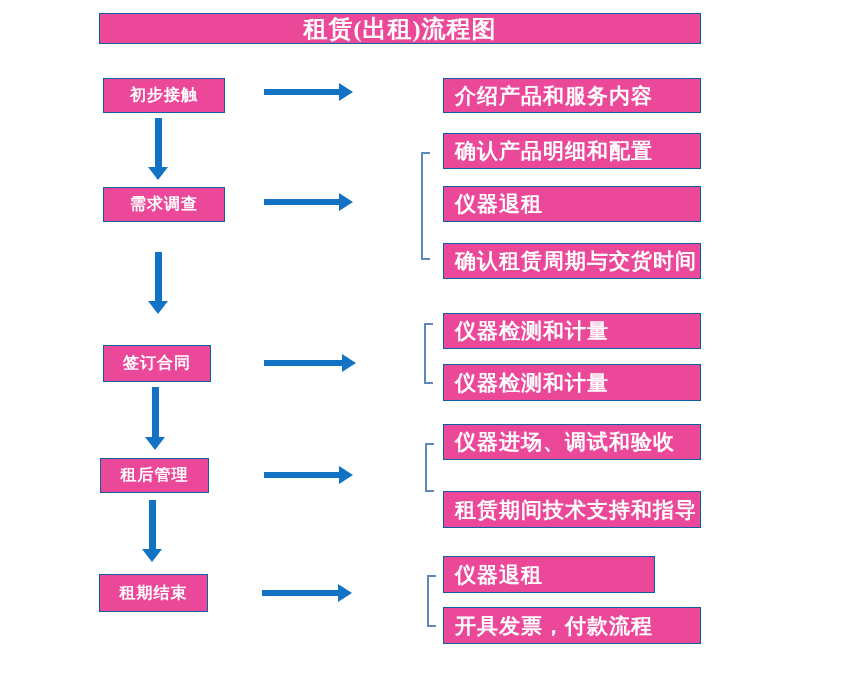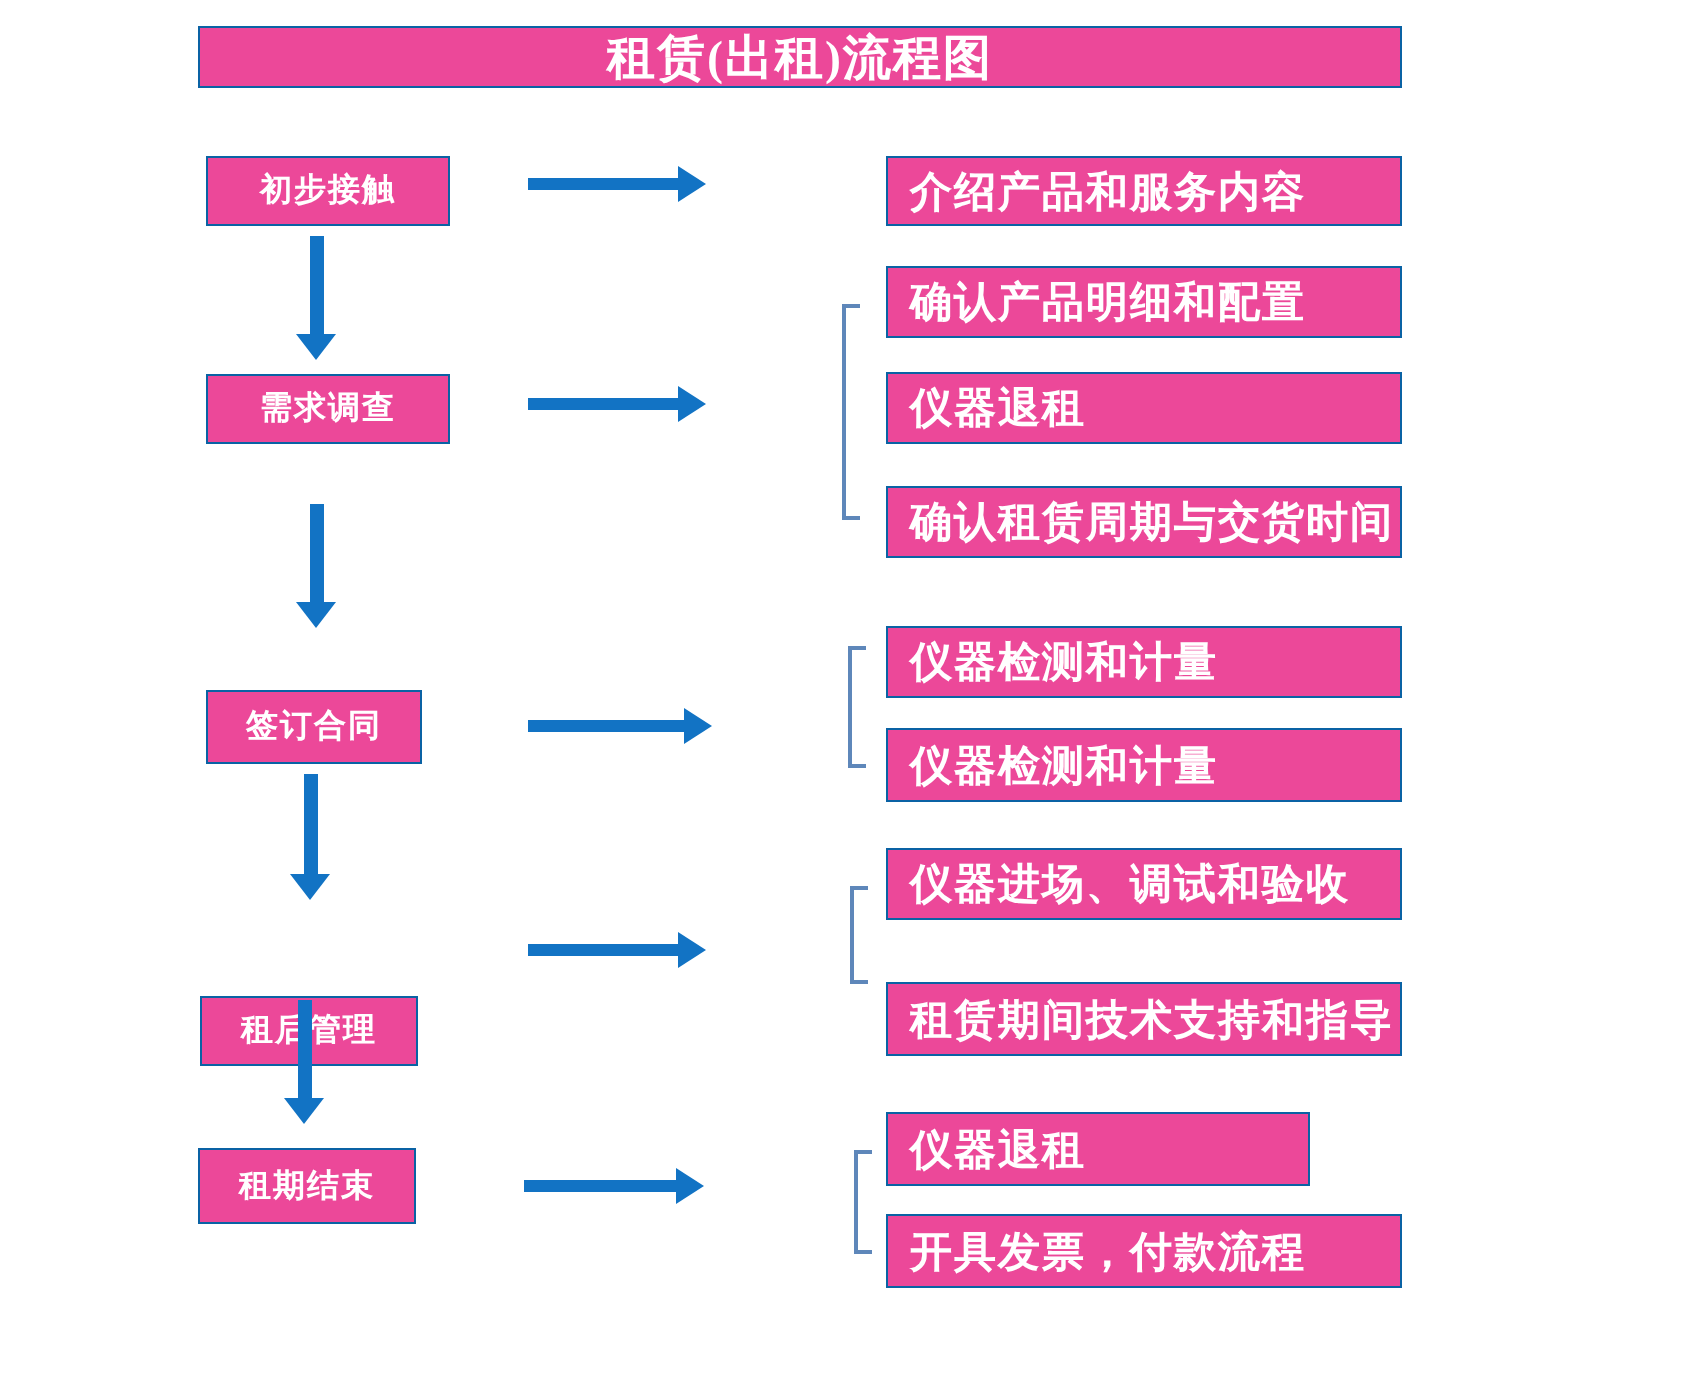--- a/index.html
+++ b/index.html
@@ -75,21 +75,21 @@
 </head>
 <body>
 
 <div class="canvas">
 
   <div class="bluebox title-bar" style="left:99px; top:13px; width:602px; height:31px;">租赁(出租)流程图</div>
 
   <div class="bluebox step-box" style="left:103px; top:78px; width:122px; height:35px;">初步接触</div>
   <div class="bluebox step-box" style="left:103px; top:187px; width:122px; height:35px;">需求调查</div>
   <div class="bluebox step-box" style="left:103px; top:345px; width:108px; height:37px;font-family:Liberation Serif, serif;">签订合同</div>
-  <div class="bluebox step-box" style="left:100px; top:458px; width:109px; height:35px;margin-top:40px;">租后管理</div>
+  <div class="bluebox step-box" style="left:100px; top:458px; width:109px; height:35px;">租后管理</div>
   <div class="bluebox step-box" style="left:99px; top:574px; width:109px; height:38px;">租期结束</div>
 
   <div class="v-arrow" style="left:148px; top:118px; height:62px;">
     <div class="v-shaft"></div>
     <div class="v-head"></div>
   </div>
   <div class="v-arrow" style="left:148px; top:252px; height:62px;">
     <div class="v-shaft"></div>
     <div class="v-head"></div>
   </div>

